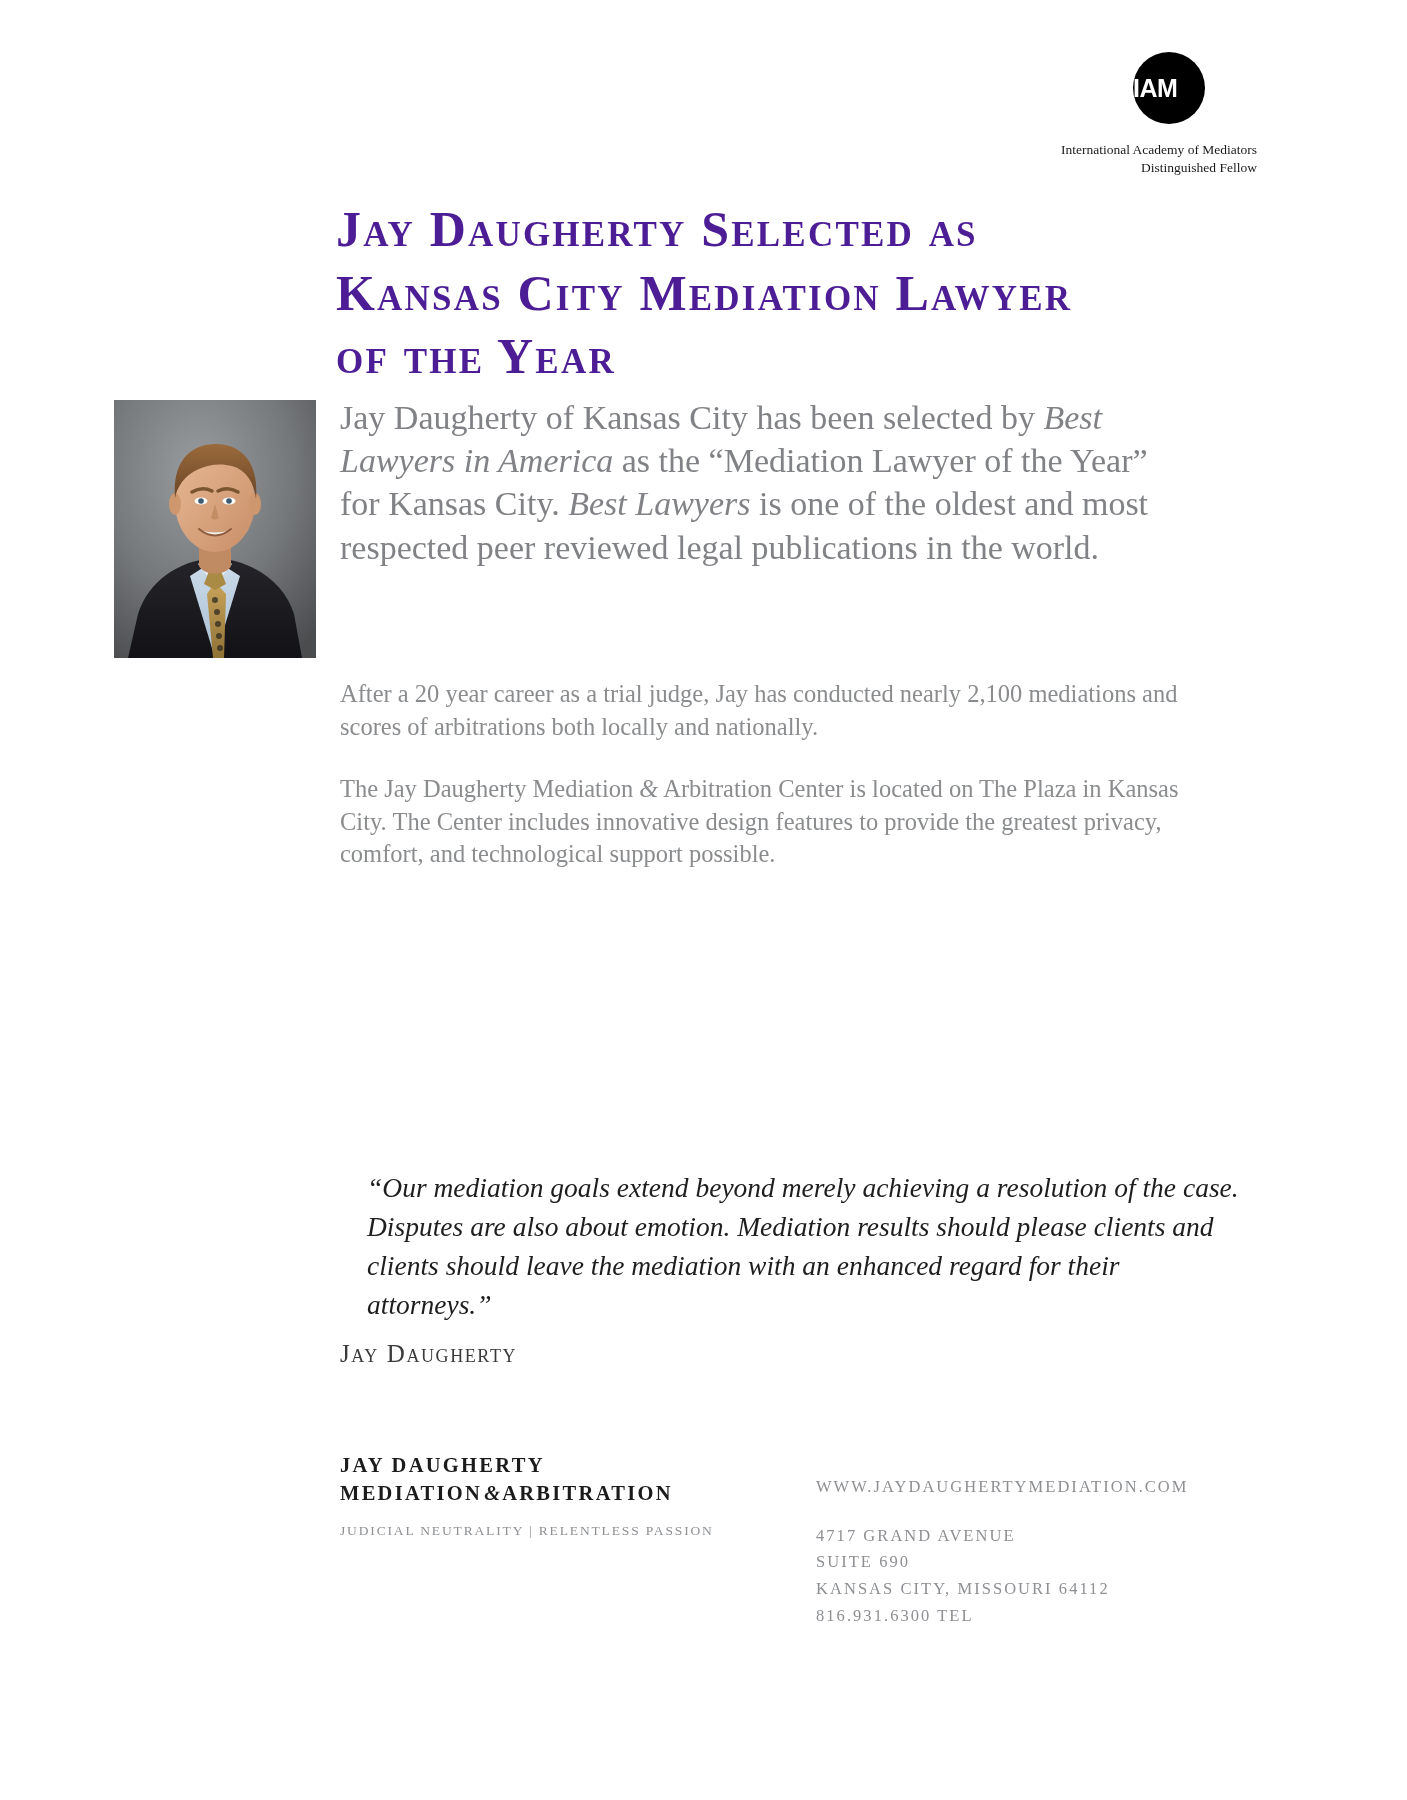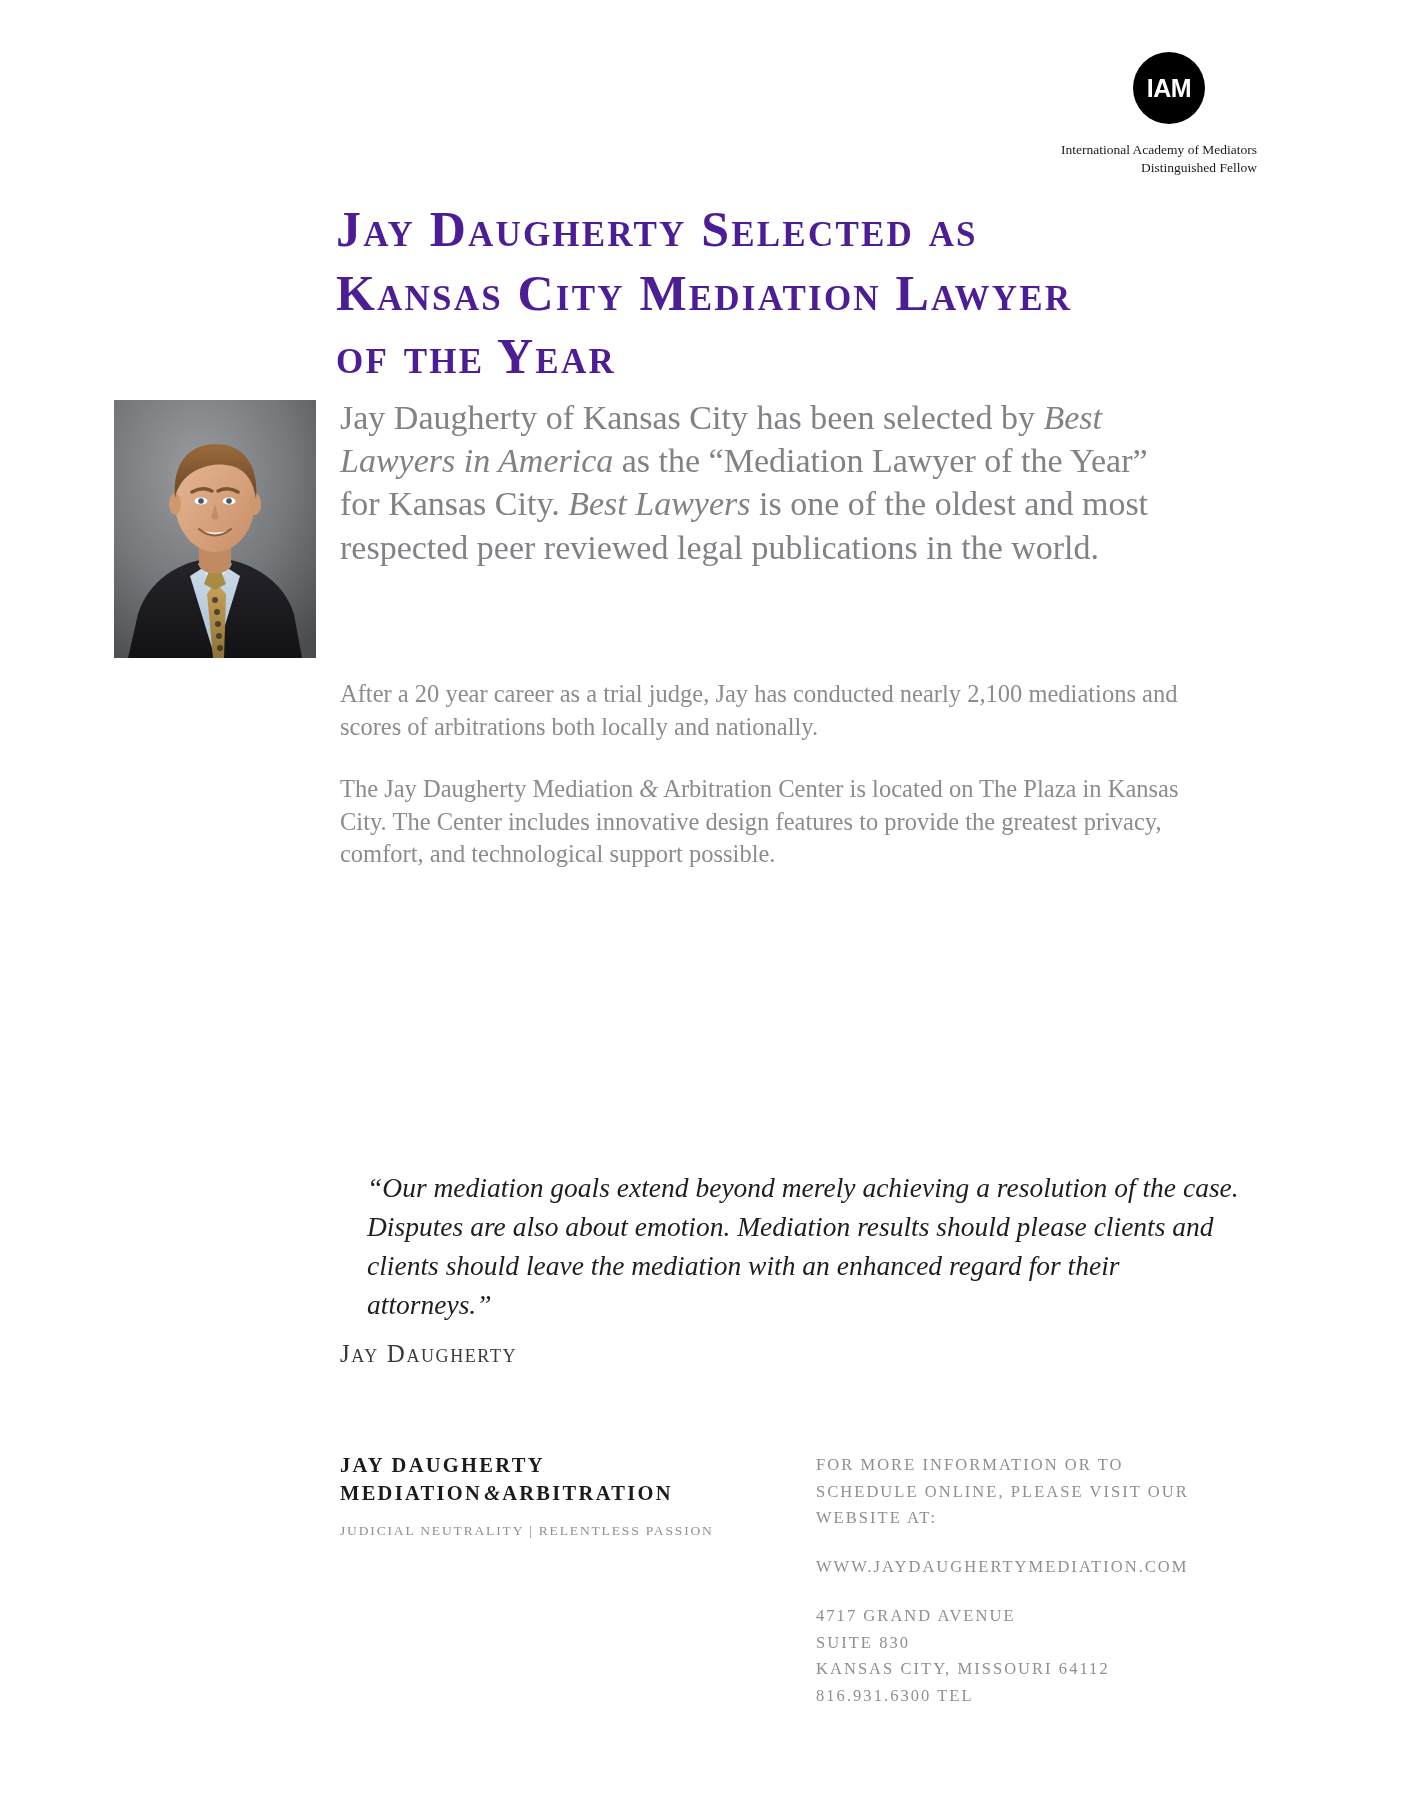--- a/index.html
+++ b/index.html
@@ -42,21 +42,21 @@
   .iam-logo .iam-text {
     position: absolute;
     left: 0; right: 0;
     top: 50%;
     transform: translateY(-50%);
     color: #ffffff;
     font-family: "Liberation Sans", sans-serif;
     font-weight: bold;
     font-size: 25px;
     letter-spacing: -0.5px;
-    text-align: center;
+    text-align: left;
     line-height: 1;
   }
   .iam-caption {
     margin-top: 13px;
     font-family: "Liberation Serif", serif;
     font-size: 13.5px;
     line-height: 1.35;
     color: #1a1a1a;
     text-align: right;
   }
@@ -300,31 +300,26 @@
   <div class="pullquote">“Our mediation goals extend beyond merely achieving a resolution of the case. Disputes are also about emotion. Mediation results should please clients and clients should leave the mediation with an enhanced regard for their attorneys.”</div>
   <div class="quote-attrib">Jay Daugherty</div>
 
   <div class="footer-left">
     <div class="fl-line1">JAY DAUGHERTY</div>
     <div class="fl-line2"><span>MEDIATION</span><span class="amp-b">&amp;</span><span>ARBITRATION</span></div>
     <div class="fl-tag">JUDICIAL NEUTRALITY | RELENTLESS PASSION</div>
   </div>
 
   <div class="footer-right">
-    <div class="fr-block">
-      <div>FOR MORE INFORMATION OR TO</div>
-      <div>SCHEDULE ONLINE, PLEASE VISIT OUR</div>
-      <div>WEBSITE AT:</div>
-    </div>
     <div class="fr-gap"></div>
     <div class="fr-block">
       <div>WWW.JAYDAUGHERTYMEDIATION.COM</div>
     </div>
     <div class="fr-gap"></div>
     <div class="fr-block">
       <div>4717 GRAND AVENUE</div>
-      <div>SUITE 830</div>
+      <div>SUITE 690</div>
       <div>KANSAS CITY, MISSOURI 64112</div>
       <div>816.931.6300 TEL</div>
     </div>
   </div>
 
 </div>
 
 </body></html>

